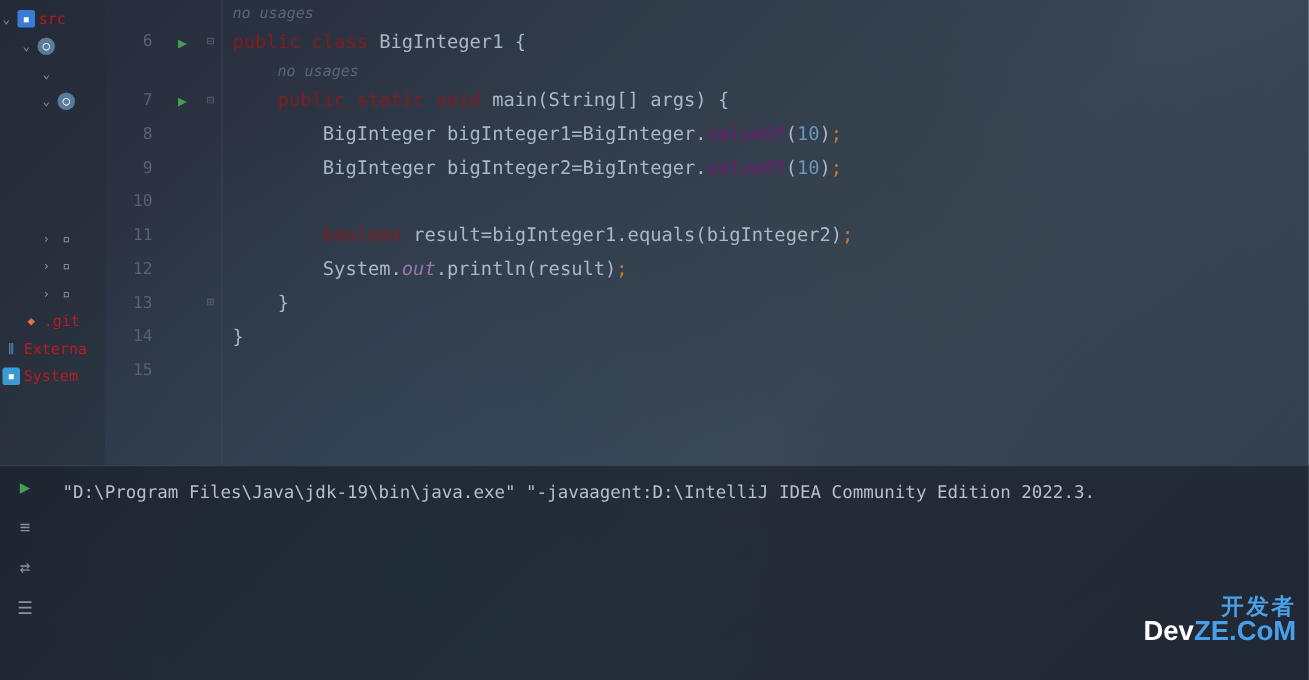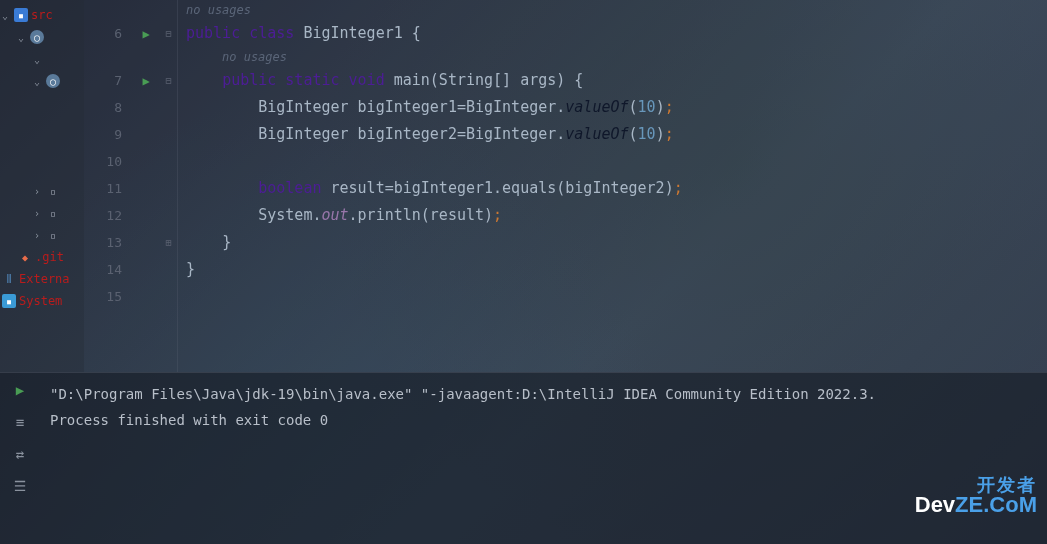--- a/index.html
+++ b/index.html
@@ -111,24 +111,24 @@
   height: 20px;
   line-height: 20px;
   padding-left: 8px;
 }
 .hint-line.indent1 { padding-left: 44px; }
 .code-line {
   height: 27px;
   white-space: pre;
   padding-left: 8px;
 }
-.kw { color: #4c1d95; }
+.kw { color: #7f1d1d; }
 .type { color: #a9b7c6; }
 .classname { color: #a9b7c6; }
-.method-italic { color: #0f172a; font-style: italic; }
+.method-italic { color: #701a75; font-style: italic; }
 .num { color: #6897bb; }
 .semi { color: #cc7832; }
 .brace { color: #a9b7c6; }
 .field-italic { color: #9876aa; font-style: italic; }
 
 .run-panel {
   height: 172px;
   background: rgba(20,25,35,0.7);
   display: flex;
   flex-direction: column;
@@ -338,21 +338,21 @@
   </div>
 
   <div class="run-panel">
     <div class="run-body">
       <div class="run-toolbar">
         <div class="tb-btn play-green">▶</div>
         <div class="tb-btn">≡</div>
         <div class="tb-btn">⇄</div>
         <div class="tb-btn">☰</div>
       </div>
-      <div class="console"><div>"D:\Program Files\Java\jdk-19\bin\java.exe" "-javaagent:D:\IntelliJ IDEA Community Edition 2022.3.</div><div></div><div>Process finished with exit code 0</div></div>
+      <div class="console"><div>"D:\Program Files\Java\jdk-19\bin\java.exe" "-javaagent:D:\IntelliJ IDEA Community Edition 2022.3.</div><div></div></div>
     </div>
   </div>
 </div>
 
 <div class="watermark">
   <div class="wm-top">开发者</div>
   <div class="wm-bot"><span class="dev">Dev</span><span>ZE.CoM</span></div>
 </div>
 
 </body></html>

